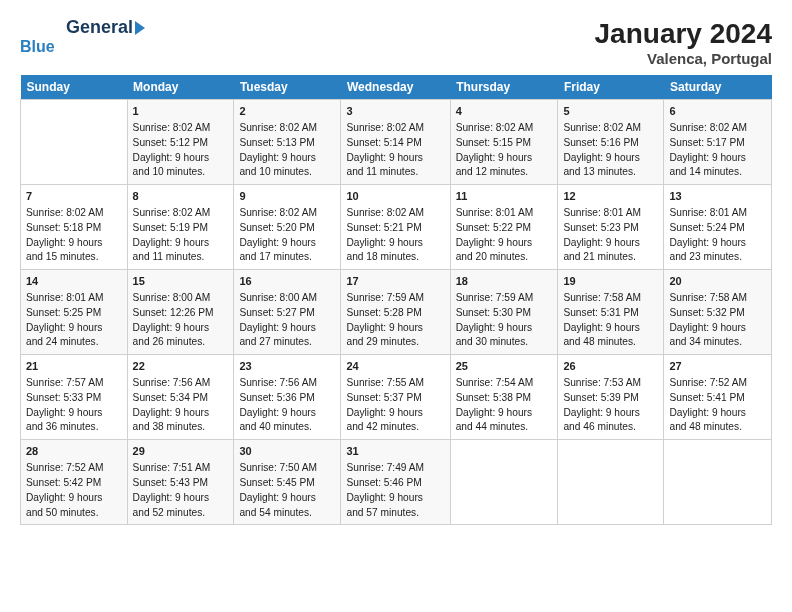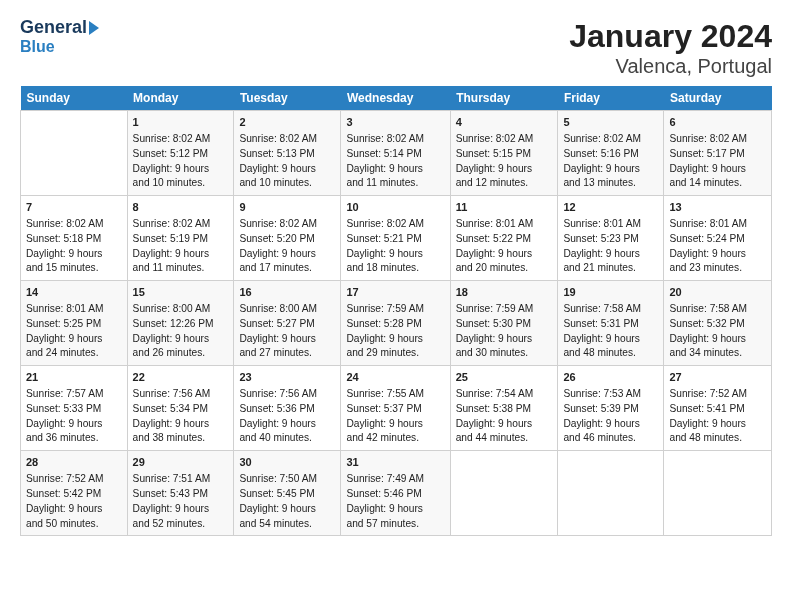--- a/index.html
+++ b/index.html
@@ -39,27 +39,27 @@
       border-top: 7px solid transparent;
       border-bottom: 7px solid transparent;
       border-left: 10px solid #2a7fc1;
       margin-left: 2px;
       vertical-align: middle;
     }
     .title-block {
       text-align: right;
     }
     .title-block h1 {
-      font-size: 32px;
+      font-size: 28px;
       font-weight: bold;
       color: #222;
     }
     .title-block h2 {
-      font-size: 20px;
-      font-weight: normal;
+      font-size: 15px;
+      font-weight: bold;
       color: #444;
     }
     table {
       width: 100%;
       border-collapse: collapse;
       font-size: 10.5px;
       padding-left: 11px;
     }
     thead tr th {
       background: #2a7fc1;
@@ -94,21 +94,21 @@
     .empty-cell {
       background: #fff !important;
     }
   </style>
 </head>
 <body>
 
 <div class="page">
   <div class="header">
     <div class="logo">
-      <div style="display:flex;align-items:flex-end;">
+      <div style="display:flex;align-items:flex-end;margin-left:46px;">
         <span class="logo-text">
           <span style="color:#1a3a5c;">General</span><span class="logo-arrow"></span>
         </span>
       </div>
       <div style="display:flex;align-items:center;">
         <span style="color:#2a7fc1;font-size:16px;font-weight:bold;">Blue</span>
       </div>
     </div>
     <div class="title-block">
       <h1>January 2024</h1>

